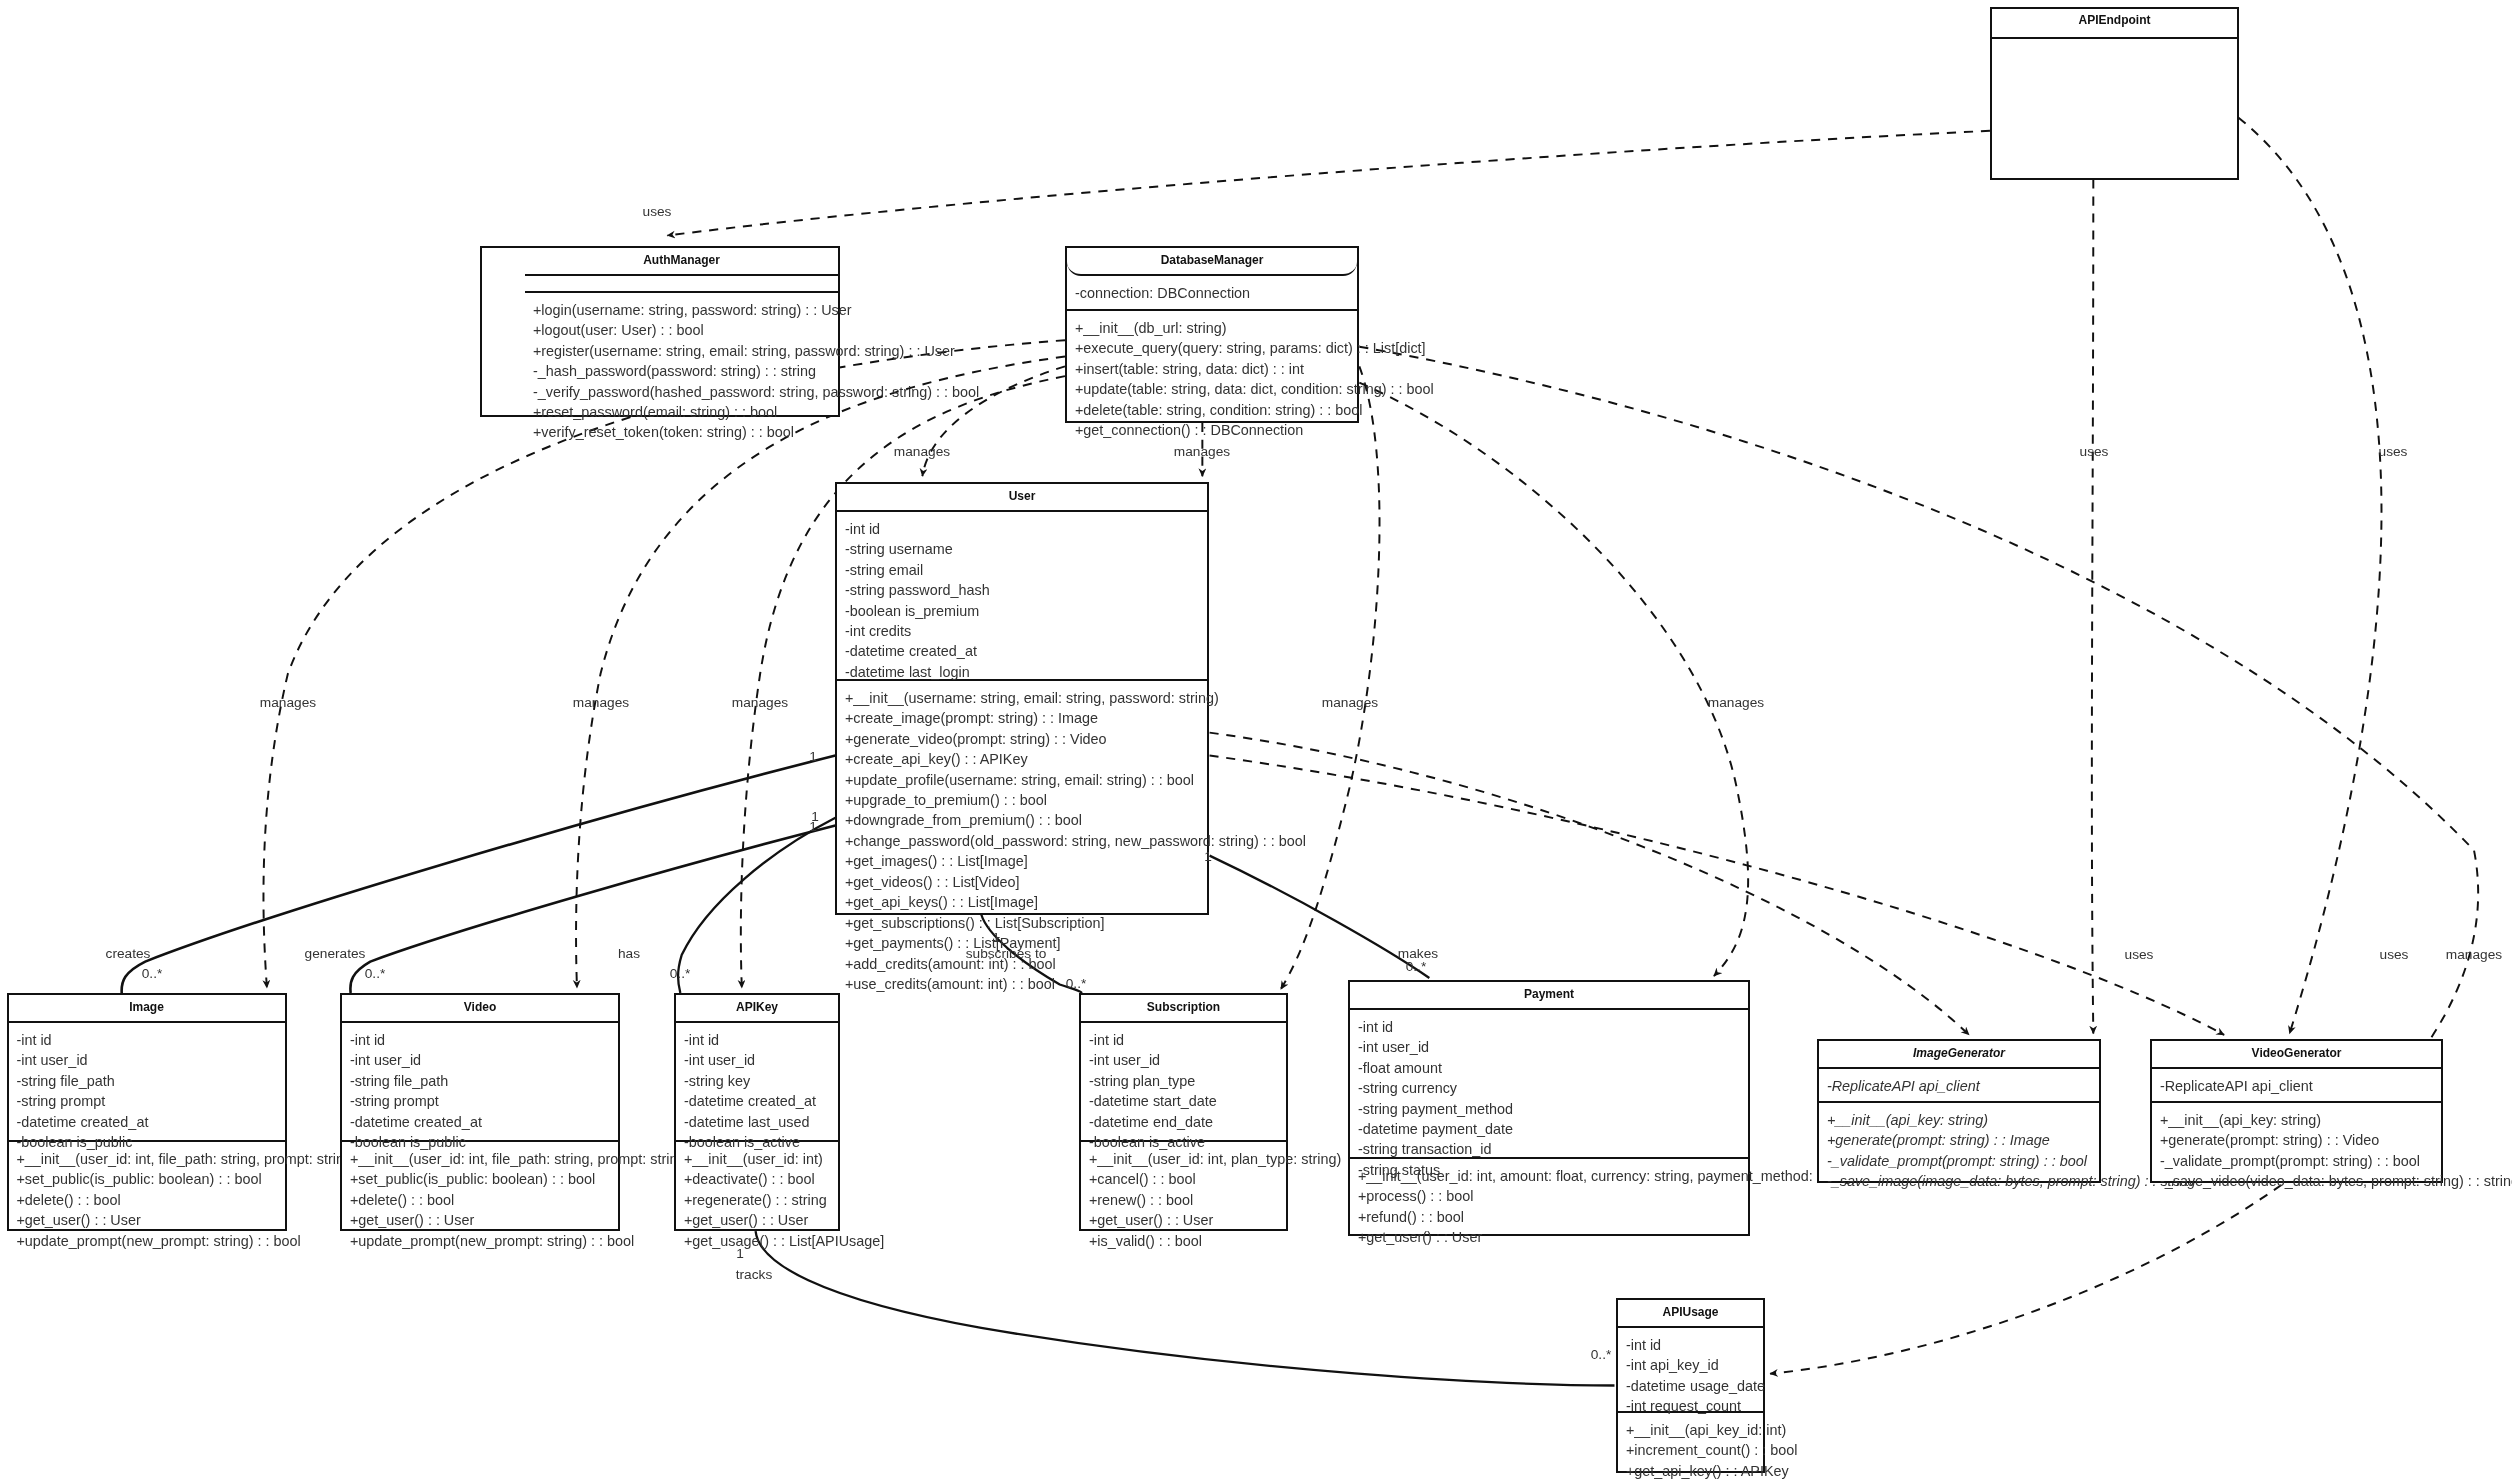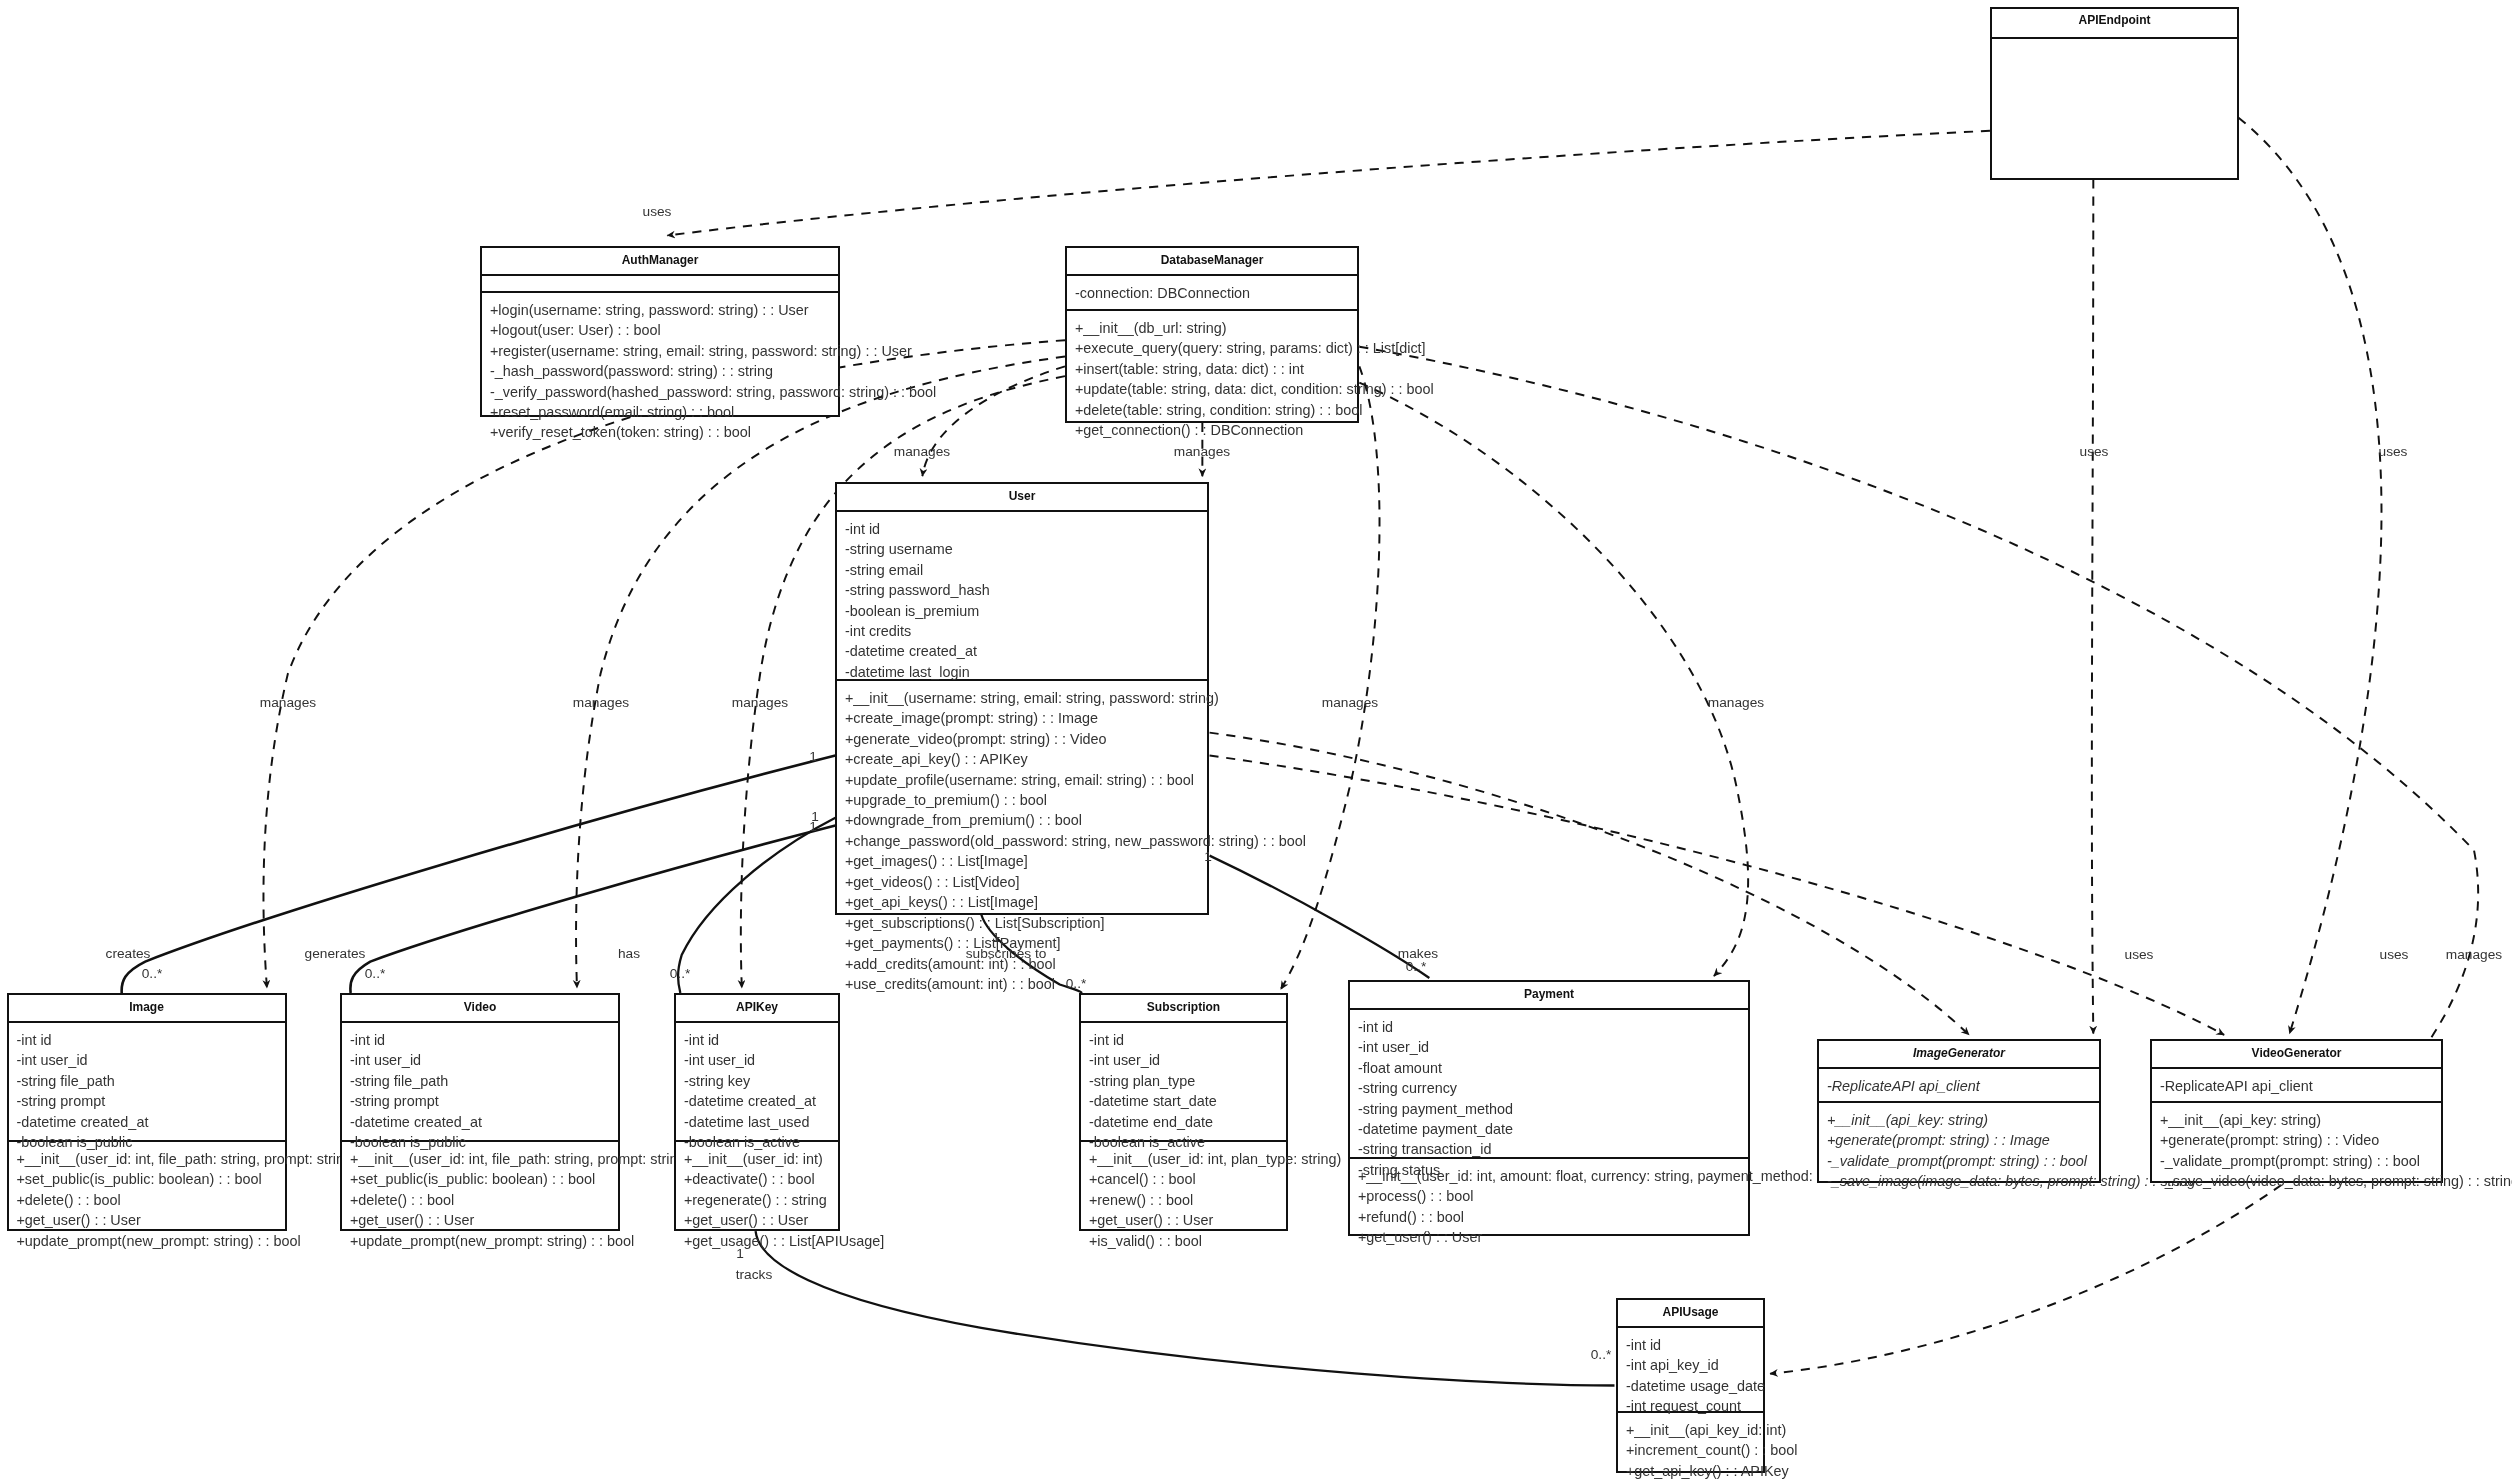--- a/index.html
+++ b/index.html
@@ -162,35 +162,35 @@
 
     <g>
       <path d="M1155,1882 C1160,1930 1250,1985 1500,2030 C1900,2098 2300,2118 2468,2118" fill="none" stroke="#111111" stroke-width="3.5"></path>
     </g>
   </svg>
 
   <div id="class-layer">
       <div class="uml-class" style="left: 1990px; top: 6.5px; width: 249px; height: 173px;">
         <div class="uml-name" style="height: 30px;">APIEndpoint</div>
       </div>
-      <div class="uml-class" style="left: 480px; top: 246px; width: 360px; height: 171px;">
+      <div class="uml-class" style="left: 480px; top: 246px; width: 360px; height: 171px; padding-left: 43px;">
         <div class="uml-name" style="height: 30px;">AuthManager</div>
         <div class="uml-compartment attrs empty" style="height: 22px;"></div>
         <div class="uml-compartment methods">
           <div class="uml-row">+login(username: string, password: string) : : User</div>
           <div class="uml-row">+logout(user: User) : : bool</div>
           <div class="uml-row">+register(username: string, email: string, password: string) : : User</div>
           <div class="uml-row">-_hash_password(password: string) : : string</div>
           <div class="uml-row">-_verify_password(hashed_password: string, password: string) : : bool</div>
           <div class="uml-row">+reset_password(email: string) : : bool</div>
           <div class="uml-row">+verify_reset_token(token: string) : : bool</div>
         </div>
       </div>
       <div class="uml-class" style="left: 1065px; top: 246px; width: 294px; height: 177px;">
-        <div class="uml-name" style="height: 30px;">DatabaseManager</div>
+        <div class="uml-name" style="height: 30px; border-radius: 15px;">DatabaseManager</div>
         <div class="uml-compartment attrs" style="height: 35px;">
           <div class="uml-row">-connection: DBConnection</div>
         </div>
         <div class="uml-compartment methods">
           <div class="uml-row">+__init__(db_url: string)</div>
           <div class="uml-row">+execute_query(query: string, params: dict) : : List[dict]</div>
           <div class="uml-row">+insert(table: string, data: dict) : : int</div>
           <div class="uml-row">+update(table: string, data: dict, condition: string) : : bool</div>
           <div class="uml-row">+delete(table: string, condition: string) : : bool</div>
           <div class="uml-row">+get_connection() : : DBConnection</div>

